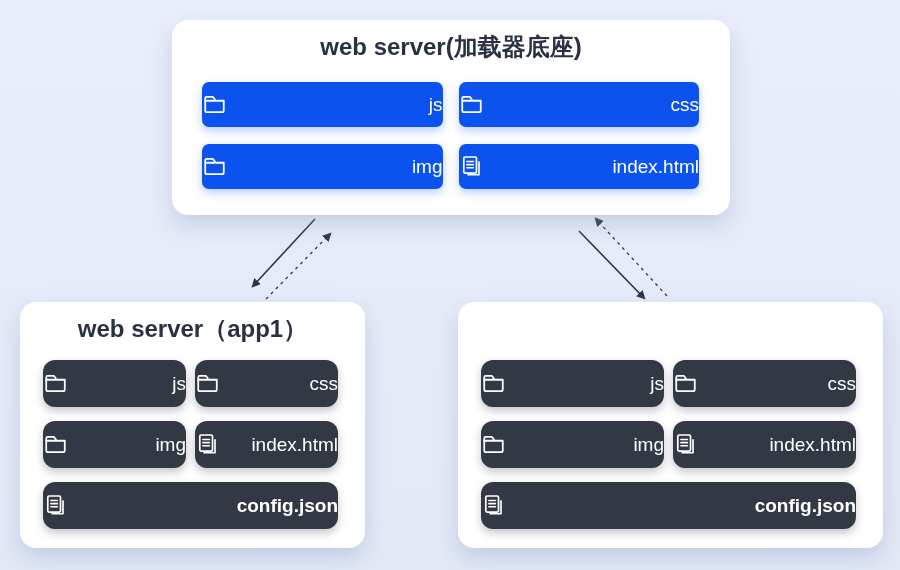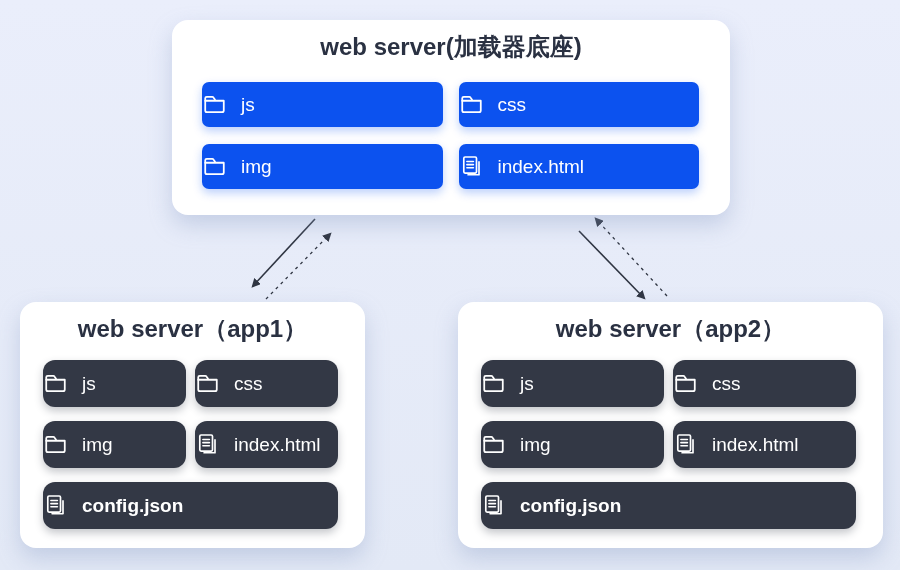--- a/index.html
+++ b/index.html
@@ -25,21 +25,21 @@
   .box-title{
     margin:12px 0 0 0;text-align:center;
     font-size:24px;line-height:30px;font-weight:bold;color:#2a3142;
   }
   .grid{
     position:absolute;display:grid;grid-template-columns:1fr 1fr;
   }
   .grid-loader{left:30px;right:31px;top:62px;grid-auto-rows:45px;gap:17px 16px;}
   .grid-app{left:23px;right:27px;top:58px;grid-auto-rows:47px;gap:14px 9px;}
   .chip{
-    display:flex;align-items:center;justify-content:flex-start;gap:14px;
+    display:flex;align-items:center;justify-content:space-between;gap:14px;
     color:#ffffff;font-size:19px;line-height:1;cursor:default;
   }
   .chip-blue{
     background:#0c52ef;border-radius:7px;
     box-shadow:0 4px 10px rgba(12,82,239,0.28);
   }
   .chip-dark{
     background:#333845;border-radius:12px;
     box-shadow:0 4px 9px rgba(43,49,64,0.28);
   }
@@ -144,21 +144,20 @@
       <div class="chip chip-dark chip-span">
         <svg class="ic">
             <use href="#icon-document"></use>
           </svg>
         <span>config.json</span>
       </div>
     </div>
   </section>
 
   <section class="server-box box-app2">
-    <h2 class="box-title">web server（app2）</h2>
     <div class="grid grid-app">
       <div class="chip chip-dark">
         <svg class="ic">
             <use href="#icon-folder"></use>
           </svg>
         <span>js</span>
       </div>
       <div class="chip chip-dark">
         <svg class="ic">
             <use href="#icon-folder"></use>

